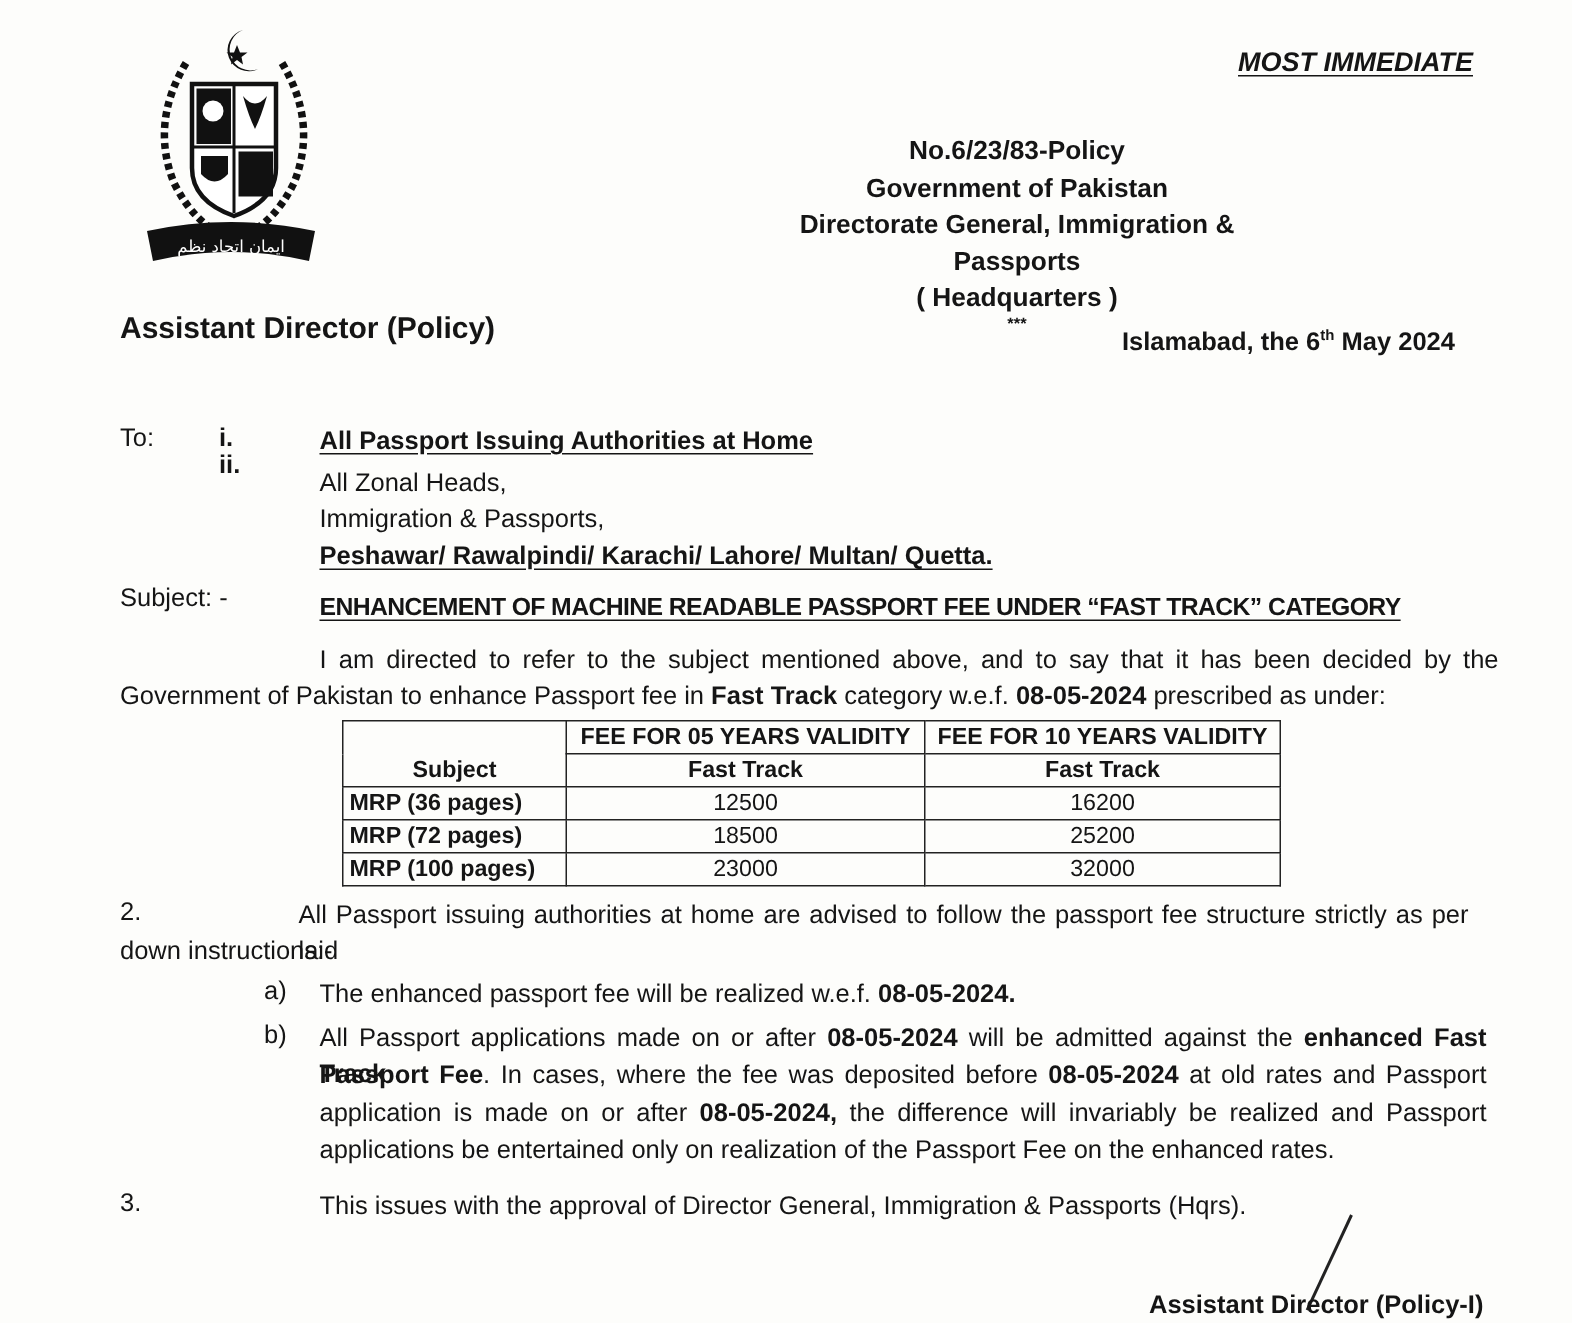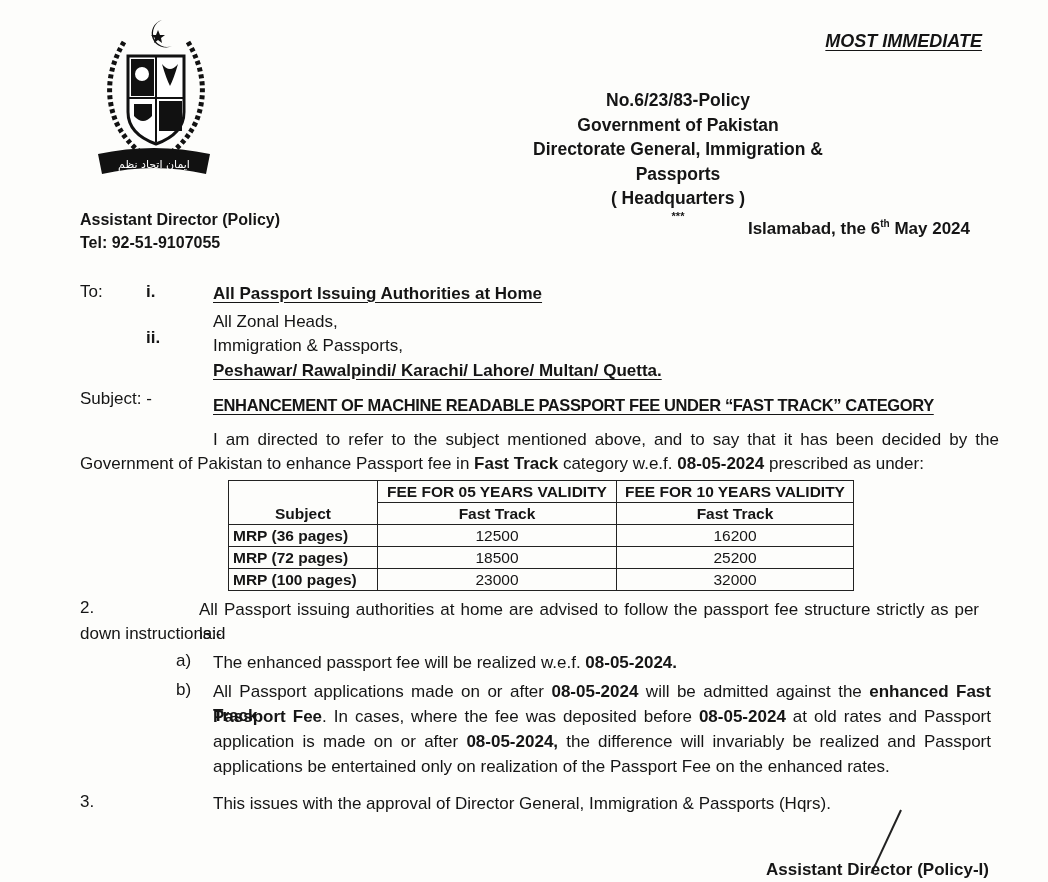--- a/index.html
+++ b/index.html
@@ -7,21 +7,21 @@
     width:1048px; height:882px; overflow:hidden; background:#fdfdfb;
     font-family:"Liberation Sans", sans-serif; color:#151515; position:relative;
   }
   .abs { position:absolute; }
   .b { font-weight:bold; }
   .u { text-decoration:underline; text-underline-offset:3px; }
   .emblem { left:84px; top:12px; width:140px; height:172px; }
   .most-immediate { right:66px; top:31px; font-size:18px; font-weight:bold; font-style:italic; text-decoration:underline; text-underline-offset:3px; }
   .header-block { left:490px; top:88px; width:376px; text-align:center; font-size:17.5px; line-height:24.5px; font-weight:bold; }
   .stars { font-size:11px; line-height:10px; }
-  .sender { left:80px; top:208px; font-size:16px; line-height:23px; font-weight:bold; }
+  .sender { left:80px; top:208px; font-size:20px; line-height:23px; font-weight:bold; }
   .dateline { right:78px; top:218px; font-size:17px; font-weight:bold; }
   sup { font-size:10px; }
   .lbl { font-size:17px; }
   .para { font-size:17px; line-height:24px; text-align:justify; }
   table.fee { position:absolute; left:228px; top:480px; border-collapse:collapse; font-size:15.5px; font-weight:bold; }
   table.fee td { border:1.5px solid #222; padding:0 4px; height:21px; line-height:20px; text-align:center; }
   table.fee td.pl { text-align:left; }
   table.fee td.nb { font-weight:normal; }
 </style>
 </head>
@@ -53,29 +53,28 @@
 <div class="abs header-block">
   <div>No.6/23/83-Policy</div>
   <div>Government of Pakistan</div>
   <div>Directorate General, Immigration &amp; Passports</div>
   <div>( Headquarters )</div>
   <div class="stars">***</div>
 </div>
 
 <div class="abs sender">
   <div>Assistant Director (Policy)</div>
-  <div>Tel: 92-51-9107055</div>
 </div>
 
 <div class="abs dateline"><span>Islamabad, the 6</span><sup>th</sup><span> May 2024</span></div>
 
 <div class="abs lbl" style="left:80px; top:282px;">To:</div>
 <div class="abs lbl b" style="left:146px; top:282px;">i.</div>
 <div class="abs lbl b u" style="left:213px; top:284px;">All Passport Issuing Authorities at Home</div>
-<div class="abs lbl b" style="left:146px; top:328px;">ii.</div>
+<div class="abs lbl b" style="left:146px; top:300px;">ii.</div>
 <div class="abs lbl" style="left:213px; top:312px;">All Zonal Heads,</div>
 <div class="abs lbl" style="left:213px; top:336px;text-align:center;">Immigration &amp; Passports,</div>
 <div class="abs lbl b u" style="left:213px; top:361px;">Peshawar/ Rawalpindi/ Karachi/ Lahore/ Multan/ Quetta.</div>
 
 <div class="abs lbl" style="left:80px; top:389px;">Subject: -</div>
 <div class="abs lbl b u" style="left:213px; top:396px; font-size:16.5px; letter-spacing:-0.4px;">ENHANCEMENT OF MACHINE READABLE PASSPORT FEE UNDER “FAST TRACK” CATEGORY</div>
 
 <div class="abs para" style="left:213px; top:428px; width:786px; text-align-last:justify;">I am directed to refer to the subject mentioned above, and to say that it has been decided by the</div>
 <div class="abs para" style="left:80px; top:452px; width:920px;"><span>Government of Pakistan to enhance Passport fee in </span><b>Fast Track</b><span> category w.e.f. </span><b>08-05-2024</b><span> prescribed as under:</span></div>
 

